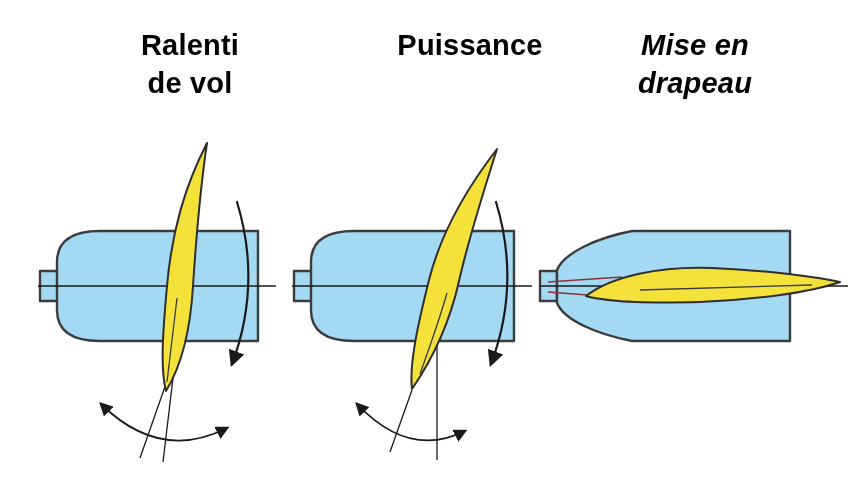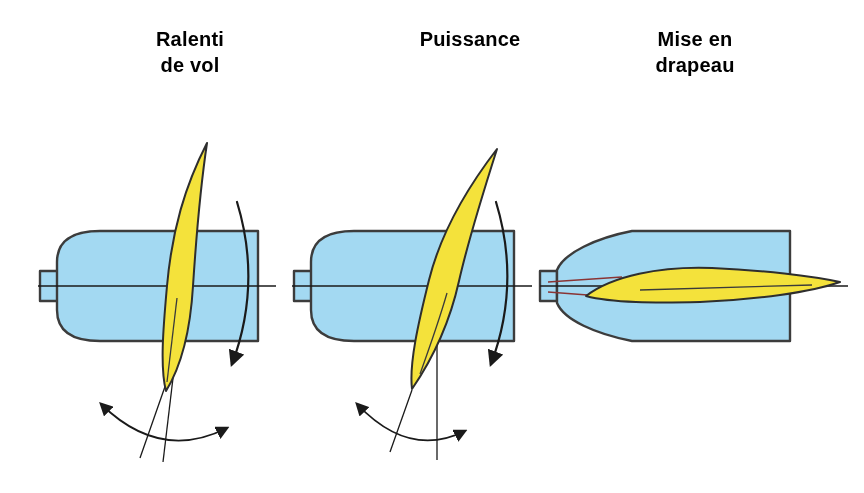--- a/index.html
+++ b/index.html
@@ -5,31 +5,31 @@
   html,body{margin:0;padding:0;background:#fff;}
   .stage{
     position:relative;
     width:864px;height:493px;
     background:#fff;
     font-family:"Liberation Sans", sans-serif;
     overflow:hidden;
   }
   .panel-label{
     position:absolute;
-    font-size:20px;
+    font-size:29px;
     font-weight:bold;
     color:#000;
     text-align:center;
     line-height:1.32;
     white-space:pre-line;
     letter-spacing:0.2px;
   }
   #label-flight-idle{left:70px;top:26px;width:240px;}
   #label-power{left:355px;top:26px;width:230px;}
-  #label-feather{left:580px;top:26px;width:230px;}
+  #label-feather{left:580px;top:26px;width:230px;font-style:italic;}
   svg.diagram{position:absolute;left:0;top:0;}
   .outline{stroke:#3c3c3c;stroke-width:2.4;stroke-linejoin:round;}
   .centerline{stroke:#1a1a1a;stroke-width:1.4;fill:none;}
   .rot-arc{stroke:#1a1a1a;stroke-width:2.2;fill:none;stroke-linecap:round;}
   .blade{stroke:#2e2e2e;stroke-width:2;stroke-linejoin:round;}
   .crease{stroke:#3a3a3a;stroke-width:1.3;fill:none;}
   .thinline{stroke:#1a1a1a;stroke-width:1.3;fill:none;}
   .angle-arc{stroke:#1a1a1a;stroke-width:1.8;fill:none;}
   .rod{stroke:#8a3434;stroke-width:1.3;fill:none;}
 </style>

